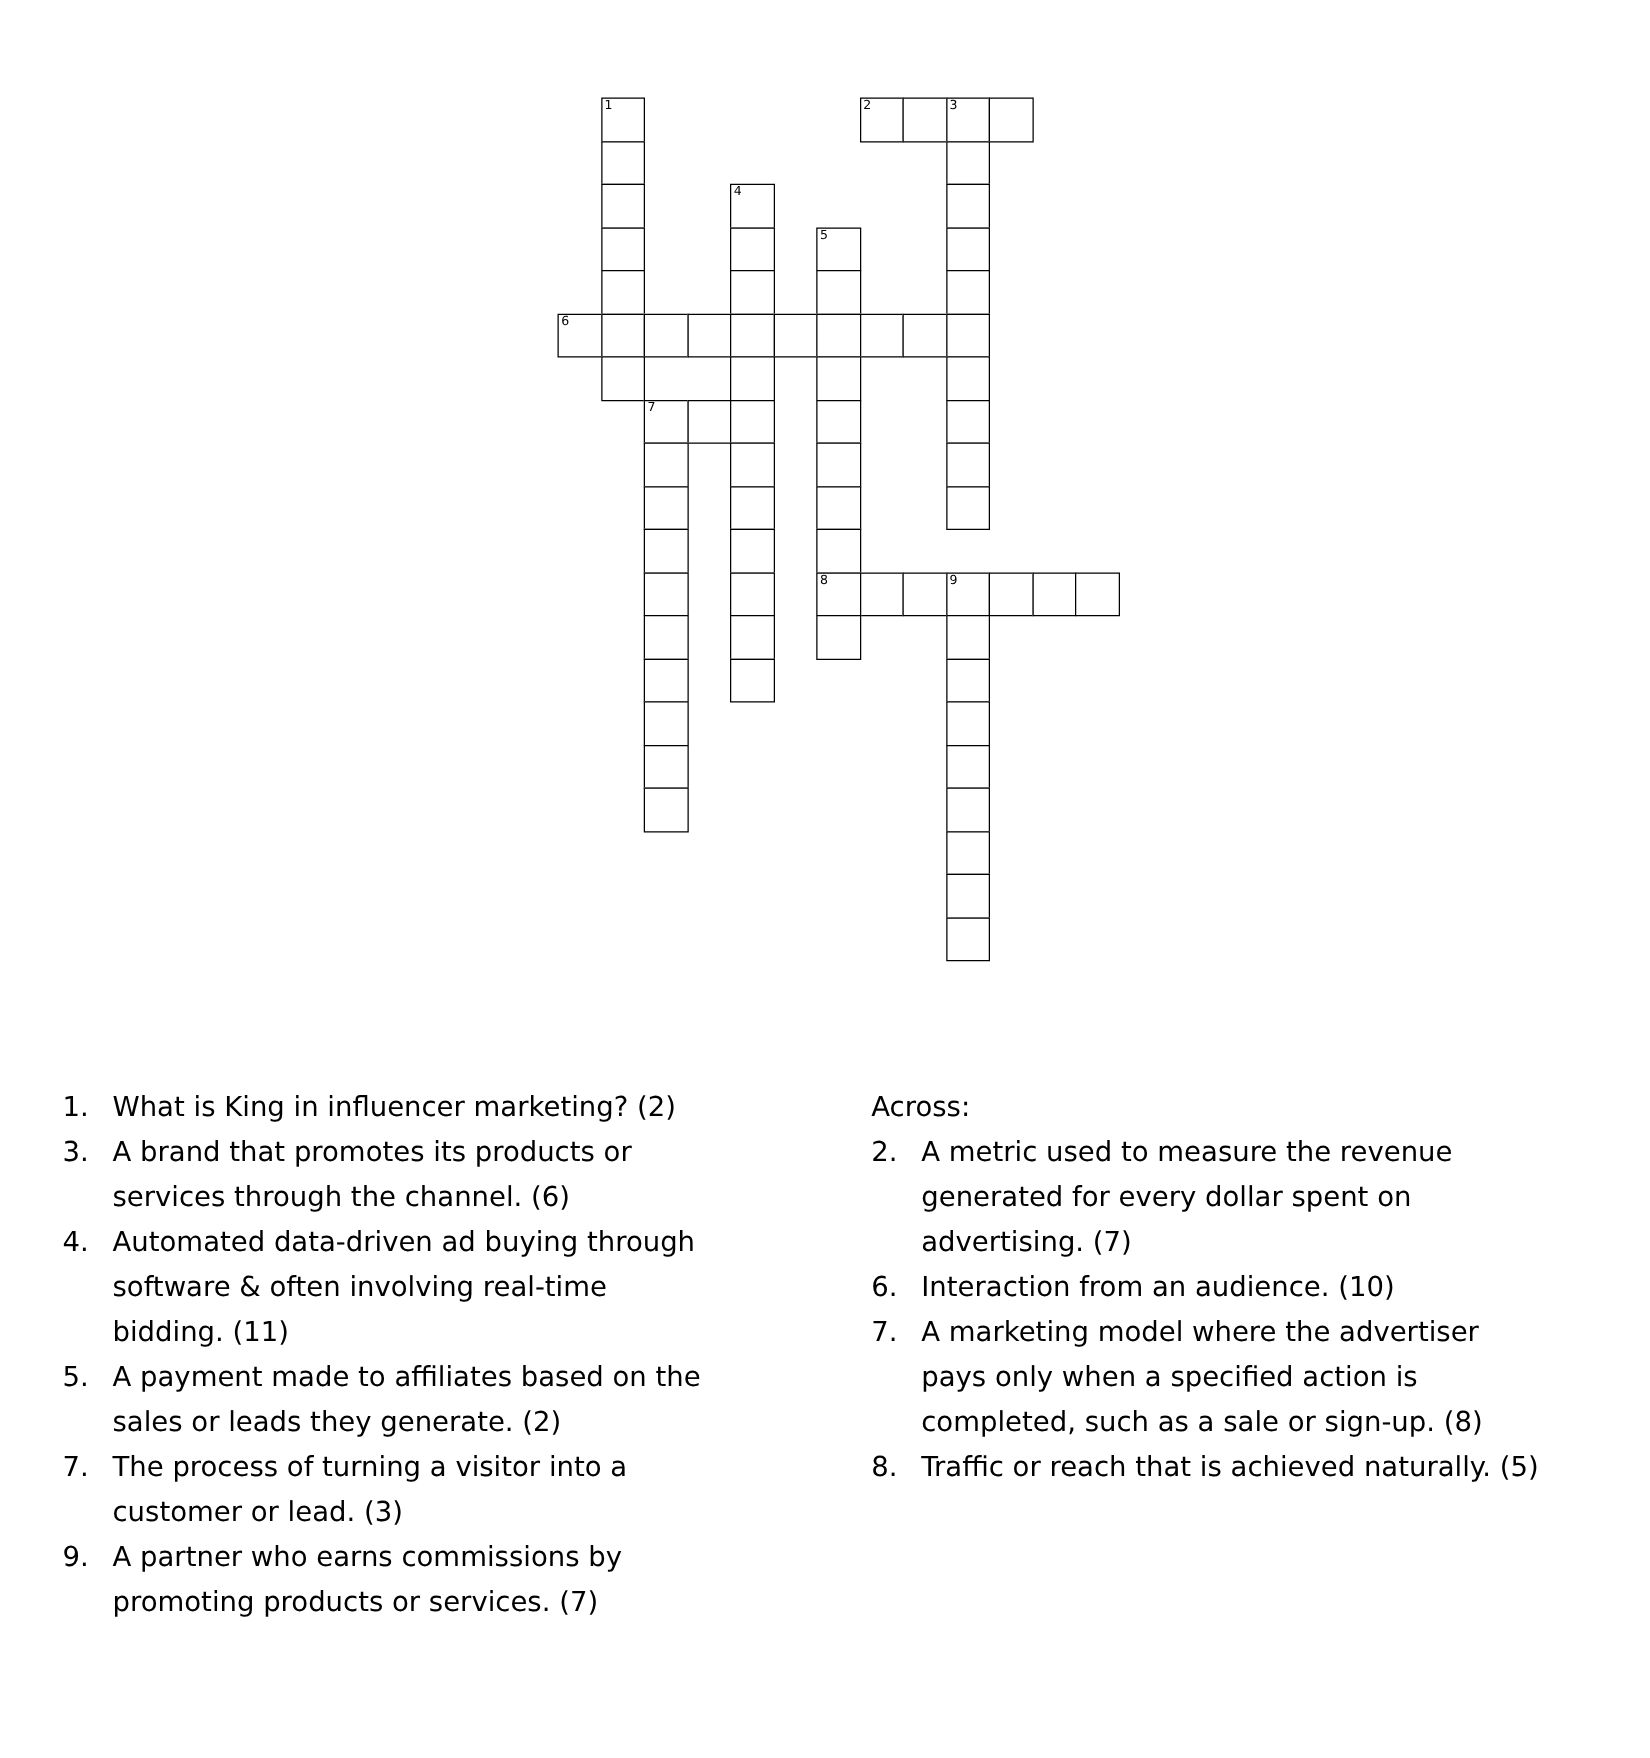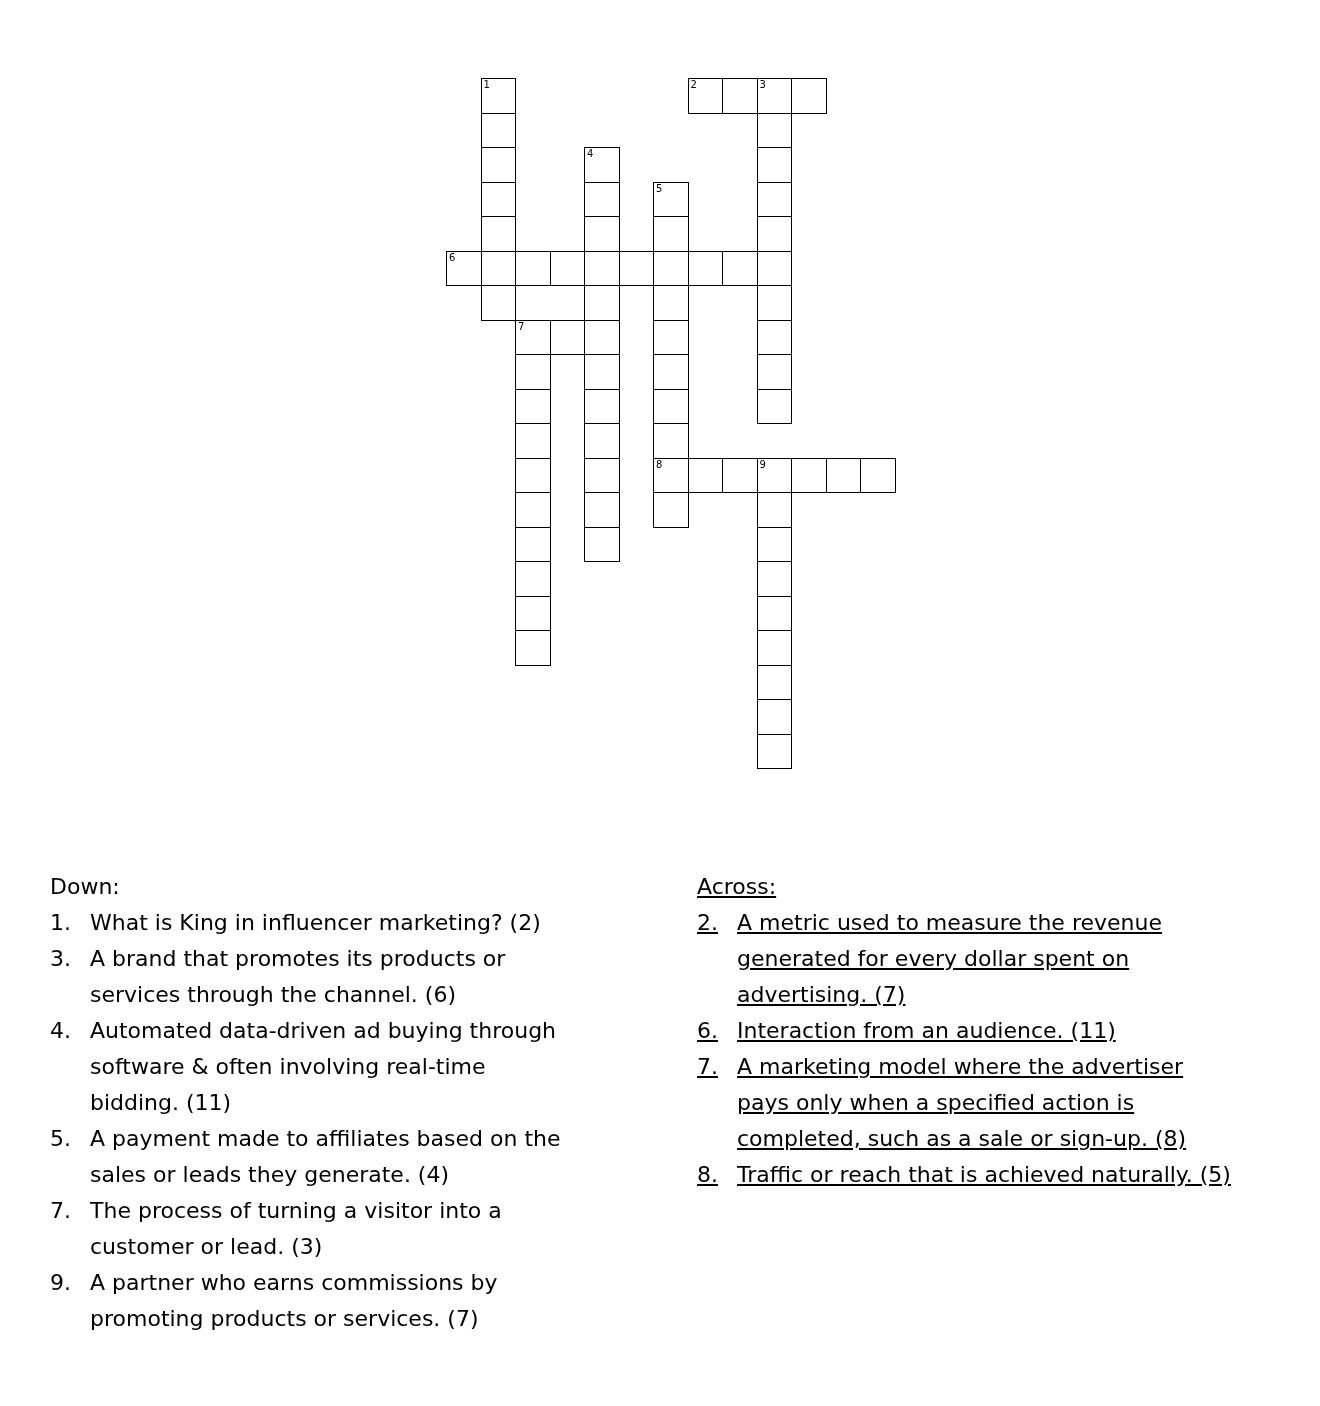--- a/index.html
+++ b/index.html
@@ -34,21 +34,21 @@
     line-height: 1;
     color: #000000;
   }
   .clues {
     position: absolute;
     color: #000000;
     font-size: 22px;
     line-height: 36px;
   }
   .clues-down  { left: 50px;  top: 869px; width: 630px; }
-  .clues-across{ left: 697px; top: 869px; width: 615px; text-decoration: underline; }
+  .clues-across{ left: 697px; top: 869px; width: 615px; }
   .clues-title { font-weight: normal; }
   .clue { display: flex; align-items: flex-start; }
   .clue-num { flex: 0 0 40px; width: 40px; }
   .clue-text { white-space: pre-line; flex: 1 1 auto; }
 </style>
 </head>
 <body>
 
 <div class="page">
 
@@ -140,41 +140,40 @@
       <div class="cell" style="left: 515px; top: 595.5px; width: 35.5px; height: 35.5px;"></div>
       <div class="cell" style="left: 756.5px; top: 595.5px; width: 35.5px; height: 35.5px;"></div>
       <div class="cell" style="left: 515px; top: 630px; width: 35.5px; height: 35.5px;"></div>
       <div class="cell" style="left: 756.5px; top: 630px; width: 35.5px; height: 35.5px;"></div>
       <div class="cell" style="left: 756.5px; top: 664.5px; width: 35.5px; height: 35.5px;"></div>
       <div class="cell" style="left: 756.5px; top: 699px; width: 35.5px; height: 35.5px;"></div>
       <div class="cell" style="left: 756.5px; top: 733.5px; width: 35.5px; height: 35.5px;"></div>
     </div>
 
   <div class="clues clues-down">
-    <div class="clues-title">Down:</div>
     <div id="down-list">
         <div class="clue">
           <span class="clue-num">1.</span>
           <span class="clue-text">What is King in influencer marketing? (2)</span>
         </div>
         <div class="clue">
           <span class="clue-num">3.</span>
           <span class="clue-text">A brand that promotes its products or
 services through the channel. (6)</span>
         </div>
         <div class="clue">
           <span class="clue-num">4.</span>
           <span class="clue-text">Automated data-driven ad buying through
 software &amp; often involving real-time
 bidding. (11)</span>
         </div>
         <div class="clue">
           <span class="clue-num">5.</span>
           <span class="clue-text">A payment made to affiliates based on the
-sales or leads they generate. (4)</span>
+sales or leads they generate. (2)</span>
         </div>
         <div class="clue">
           <span class="clue-num">7.</span>
           <span class="clue-text">The process of turning a visitor into a
 customer or lead. (3)</span>
         </div>
         <div class="clue">
           <span class="clue-num">9.</span>
           <span class="clue-text">A partner who earns commissions by
 promoting products or services. (7)</span>
@@ -186,21 +185,21 @@
     <div class="clues-title">Across:</div>
     <div id="across-list">
         <div class="clue">
           <span class="clue-num">2.</span>
           <span class="clue-text">A metric used to measure the revenue
 generated for every dollar spent on
 advertising. (7)</span>
         </div>
         <div class="clue">
           <span class="clue-num">6.</span>
-          <span class="clue-text">Interaction from an audience. (11)</span>
+          <span class="clue-text">Interaction from an audience. (10)</span>
         </div>
         <div class="clue">
           <span class="clue-num">7.</span>
           <span class="clue-text">A marketing model where the advertiser
 pays only when a specified action is
 completed, such as a sale or sign-up. (8)</span>
         </div>
         <div class="clue">
           <span class="clue-num">8.</span>
           <span class="clue-text">Traffic or reach that is achieved naturally. (5)</span>

